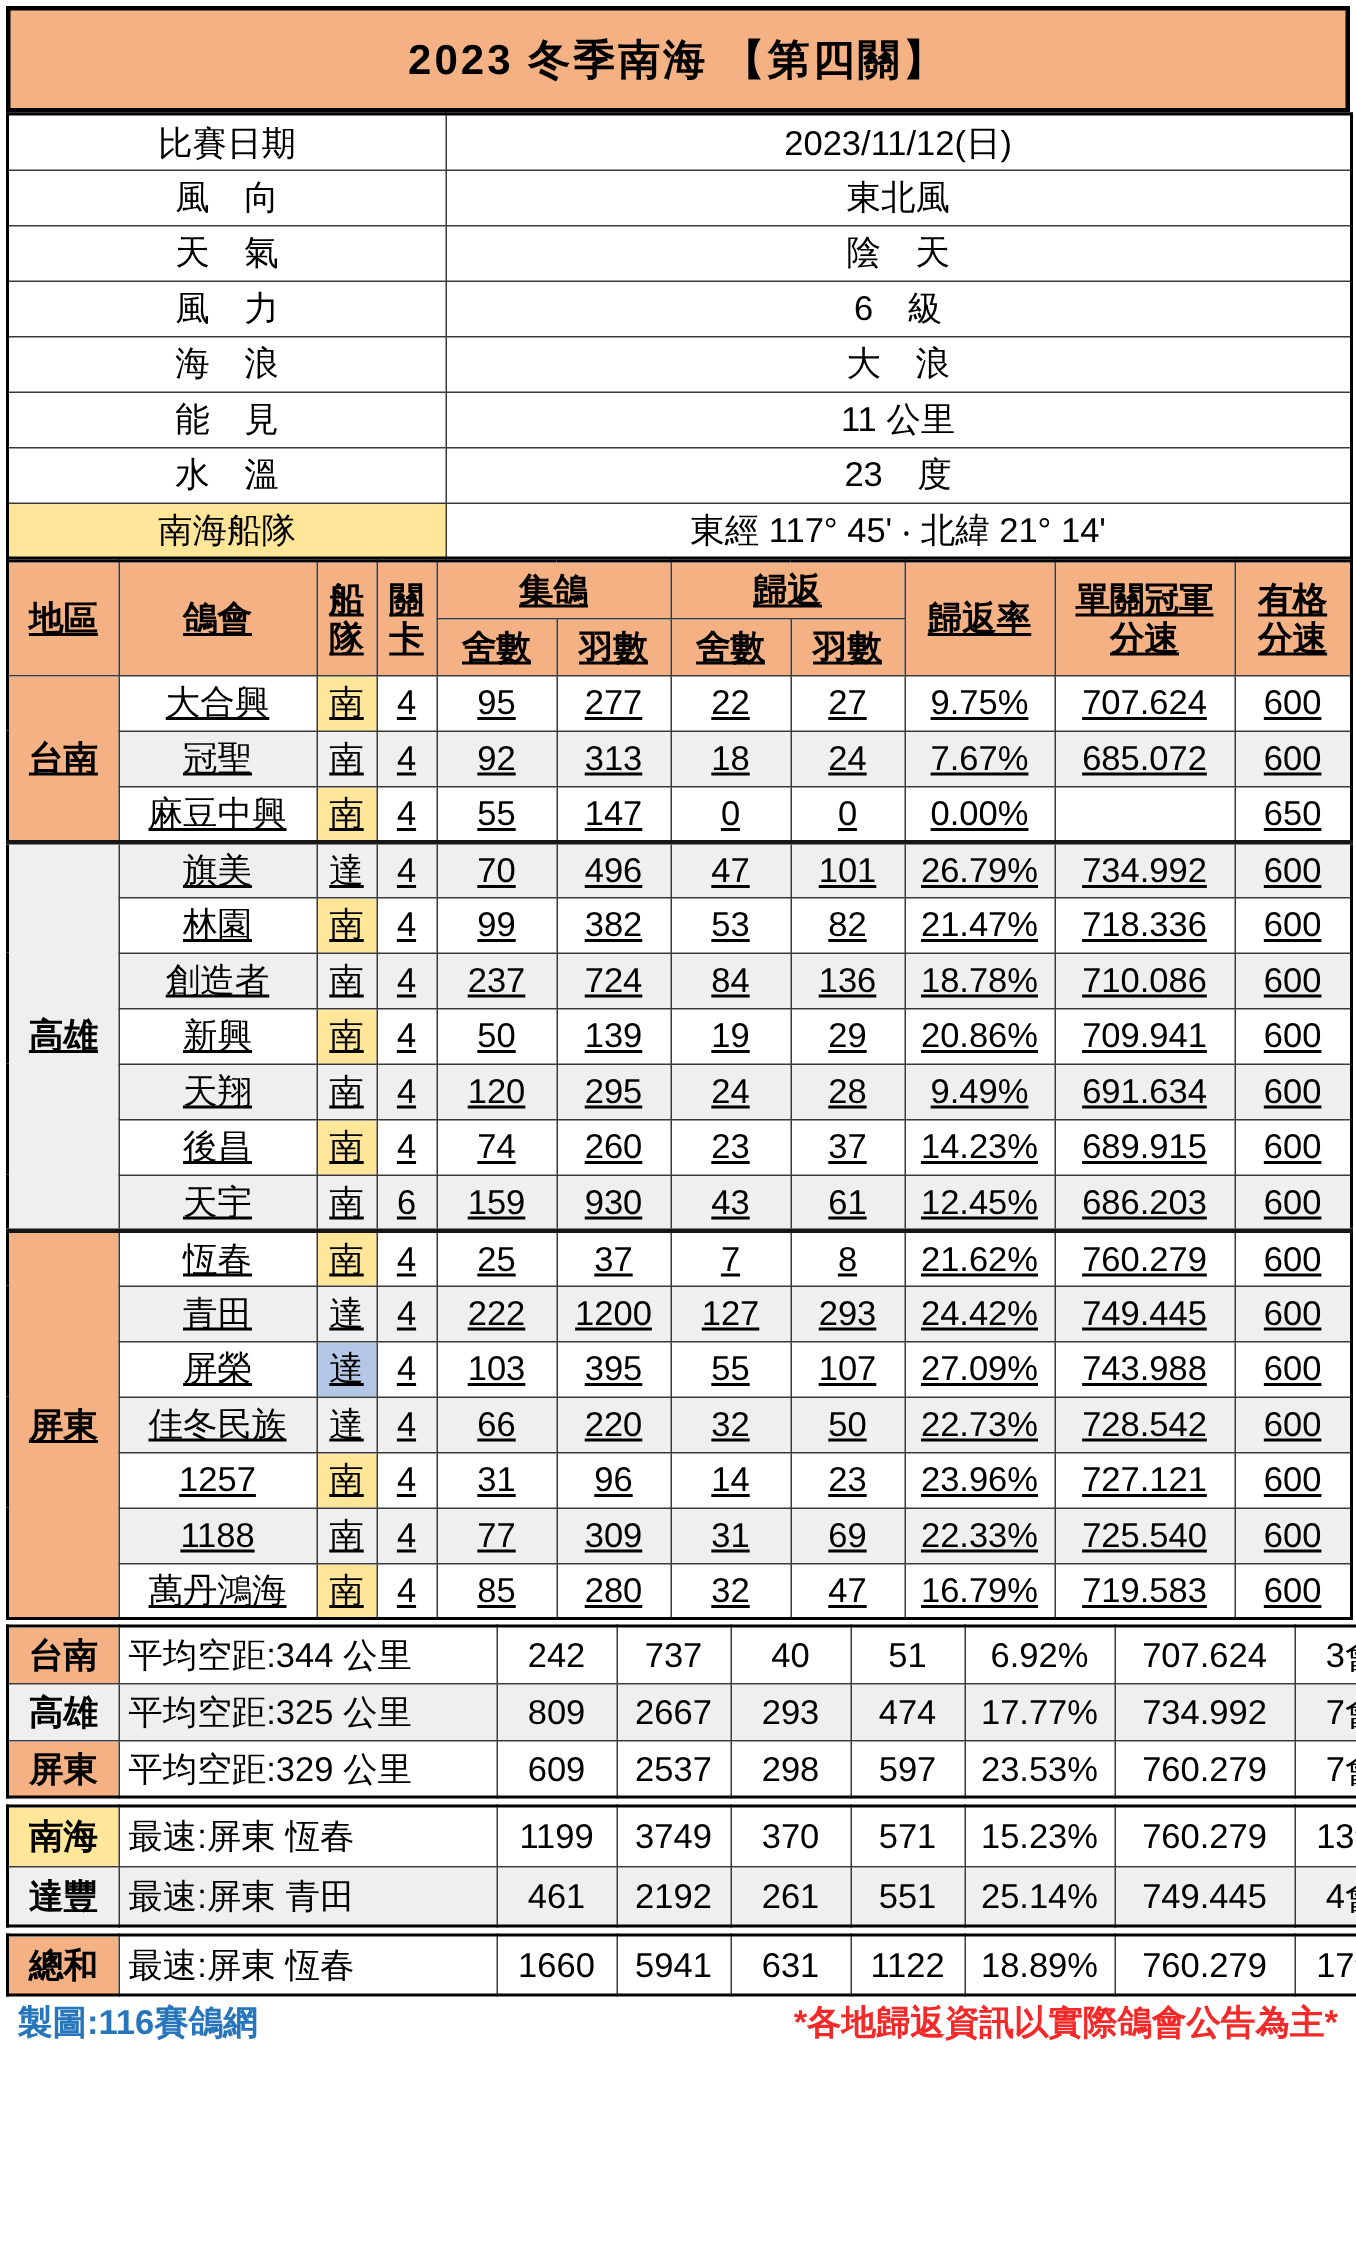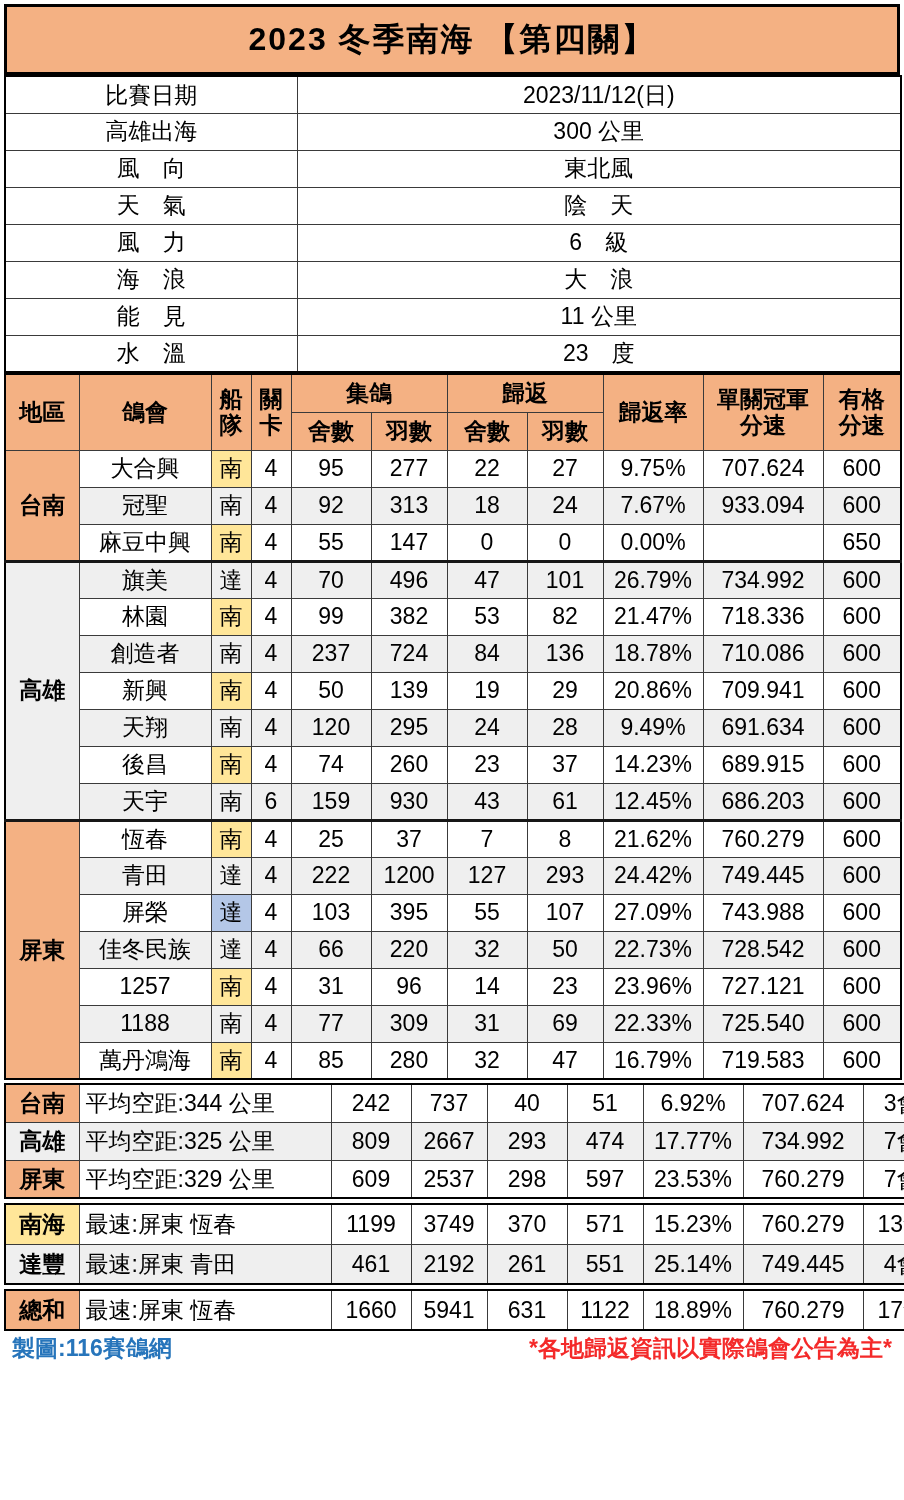--- a/index.html
+++ b/index.html
@@ -5,30 +5,30 @@
   html,body{margin:0;padding:0;background:#fff;}
   .page{
     width:904px;height:1500px;box-sizing:border-box;
     padding:4px 4px 0 4px;
     font-family:"Liberation Sans",sans-serif;
     color:#000;background:#fff;overflow:hidden;
   }
   .title-box{
     box-sizing:border-box;height:71px;border:3px solid #000;
     background:var(--orange);display:flex;align-items:center;justify-content:center;
-    font-size:32px;font-weight:bold;letter-spacing:2px;
+    font-size:28px;font-weight:bold;letter-spacing:2px;
   }
   table{border-collapse:collapse;table-layout:fixed;width:896px;}
   td,th{
     border:1px solid #3a3a3a;text-align:center;vertical-align:middle;
     padding:0 2px;overflow:hidden;white-space:nowrap;font-size:23px;line-height:1.15;
   }
   .info-table{border:2px solid #000;}
   .info-table tr{height:37px;padding-left:23px;}
-  .main-table{border:2px solid #000;}
+  .main-table{border:2px solid #000;text-decoration:underline;}
   .main-table thead tr{height:38px;}
   .main-table thead th{background:var(--orange);font-weight:bold;}
   th.wrap{white-space:pre-line;}
   .main-table tbody tr{height:37px;}
   tr.alt td{background:#EFEFEF;}
   td.region{background:var(--orange);font-weight:bold;}
   td.bg-yellow{background:var(--yellow);}
   td.bg-blue{background:var(--blue);}
   td.bg-orange{background:var(--orange);}
   tr.group-start td{border-top:3px solid #161616;}
@@ -58,24 +58,20 @@
     <colgroup>
         <col style="width:292px">
         <col style="width:604px">
       </colgroup>
     <tbody id="info-body">
         <tr>
           <td>比賽日期</td>
           <td>2023/11/12(日)</td>
         </tr>
         <tr>
-          <td>高雄出海</td>
-          <td>300 公里</td>
-        </tr>
-        <tr>
           <td>風　向</td>
           <td>東北風</td>
         </tr>
         <tr>
           <td>天　氣</td>
           <td>陰　天</td>
         </tr>
         <tr>
           <td>風　力</td>
           <td>6　級</td>
@@ -84,20 +80,24 @@
           <td>海　浪</td>
           <td>大　浪</td>
         </tr>
         <tr>
           <td>能　見</td>
           <td>11 公里</td>
         </tr>
         <tr>
           <td>水　溫</td>
           <td>23　度</td>
+        </tr>
+        <tr>
+          <td class="bg-yellow">南海船隊</td>
+          <td>東經 117° 45' ‧ 北緯 21° 14'</td>
         </tr>
       </tbody>
   </table>
 
   <table class="main-table">
     <colgroup>
       <col style="width:74px">
         <col style="width:132px">
         <col style="width:40px">
         <col style="width:40px">
@@ -148,21 +148,21 @@
         </tr>
         <tr class="alt">
           <td>冠聖</td>
           <td class="bg-yellow">南</td>
           <td>4</td>
           <td>92</td>
           <td>313</td>
           <td>18</td>
           <td>24</td>
           <td>7.67%</td>
-          <td>933.094</td>
+          <td>685.072</td>
           <td>600</td>
         </tr>
         <tr>
           <td>麻豆中興</td>
           <td class="bg-yellow">南</td>
           <td>4</td>
           <td>55</td>
           <td>147</td>
           <td>0</td>
           <td>0</td>

